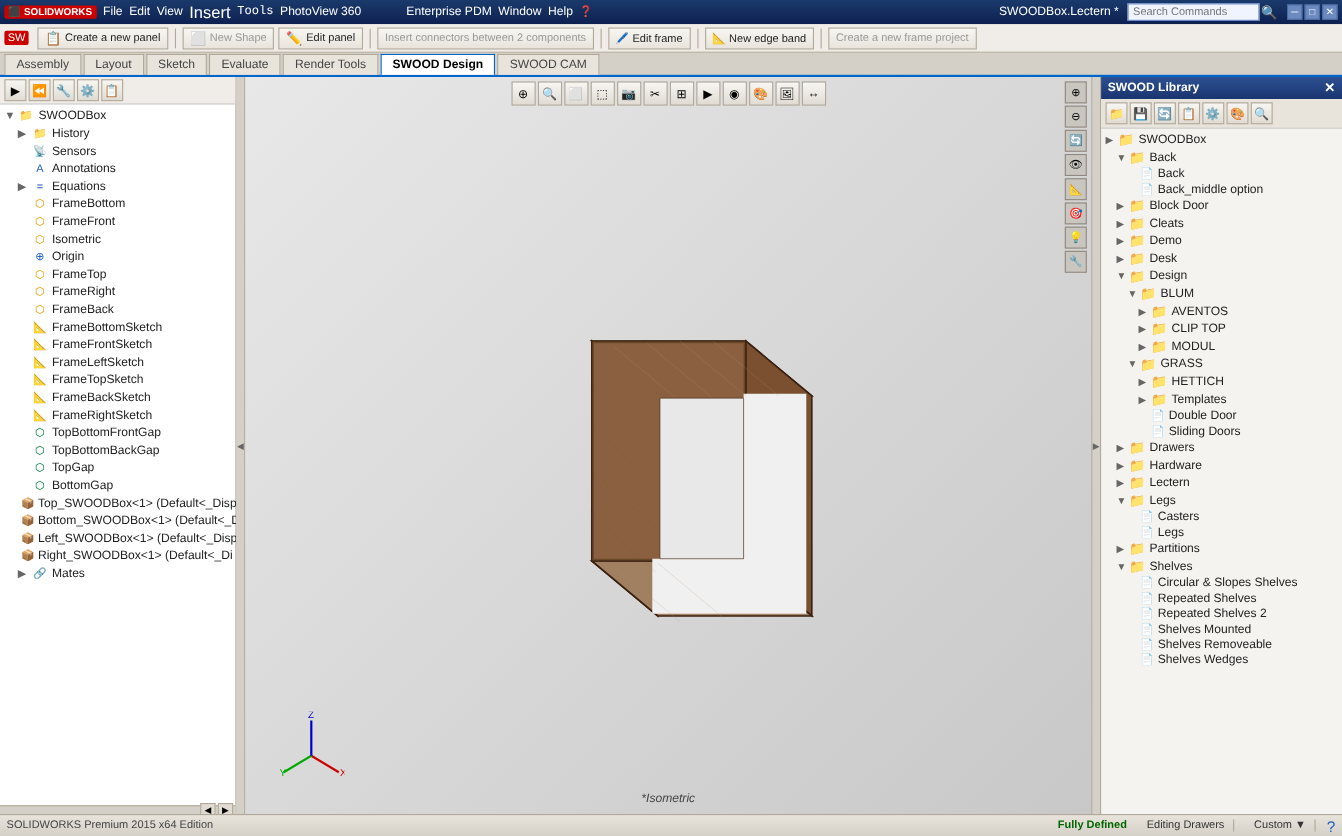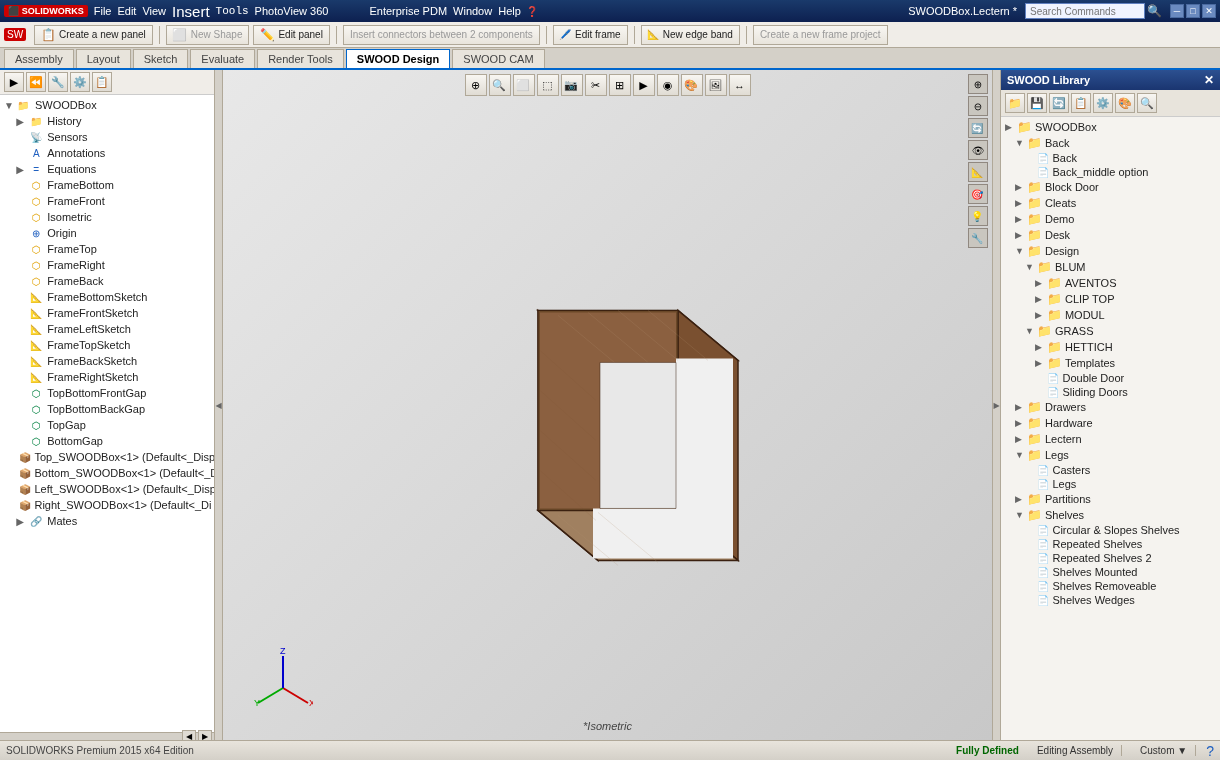--- a/index.html
+++ b/index.html
@@ -721,20 +721,20 @@
       </div>
   </div>
 
 </div>
 
 <div id="statusbar">
   <span style="font-size:10px; color:#444;">SOLIDWORKS Premium 2015 x64 Edition</span>
   <div style="flex:1;"></div>
   <span style="color:#006600; font-weight:bold;">Fully Defined</span>
   <div class="status-section">
-    <span>Editing Assembly</span>
+    <span>Editing Drawers</span>
   </div>
   <div class="status-section">
     <span>Custom</span>
     <span style="cursor:pointer;">▼</span>
   </div>
   <div style="cursor:pointer; font-size:14px; color:#2060c0;">?</div>
 </div>
 
 </body></html>

